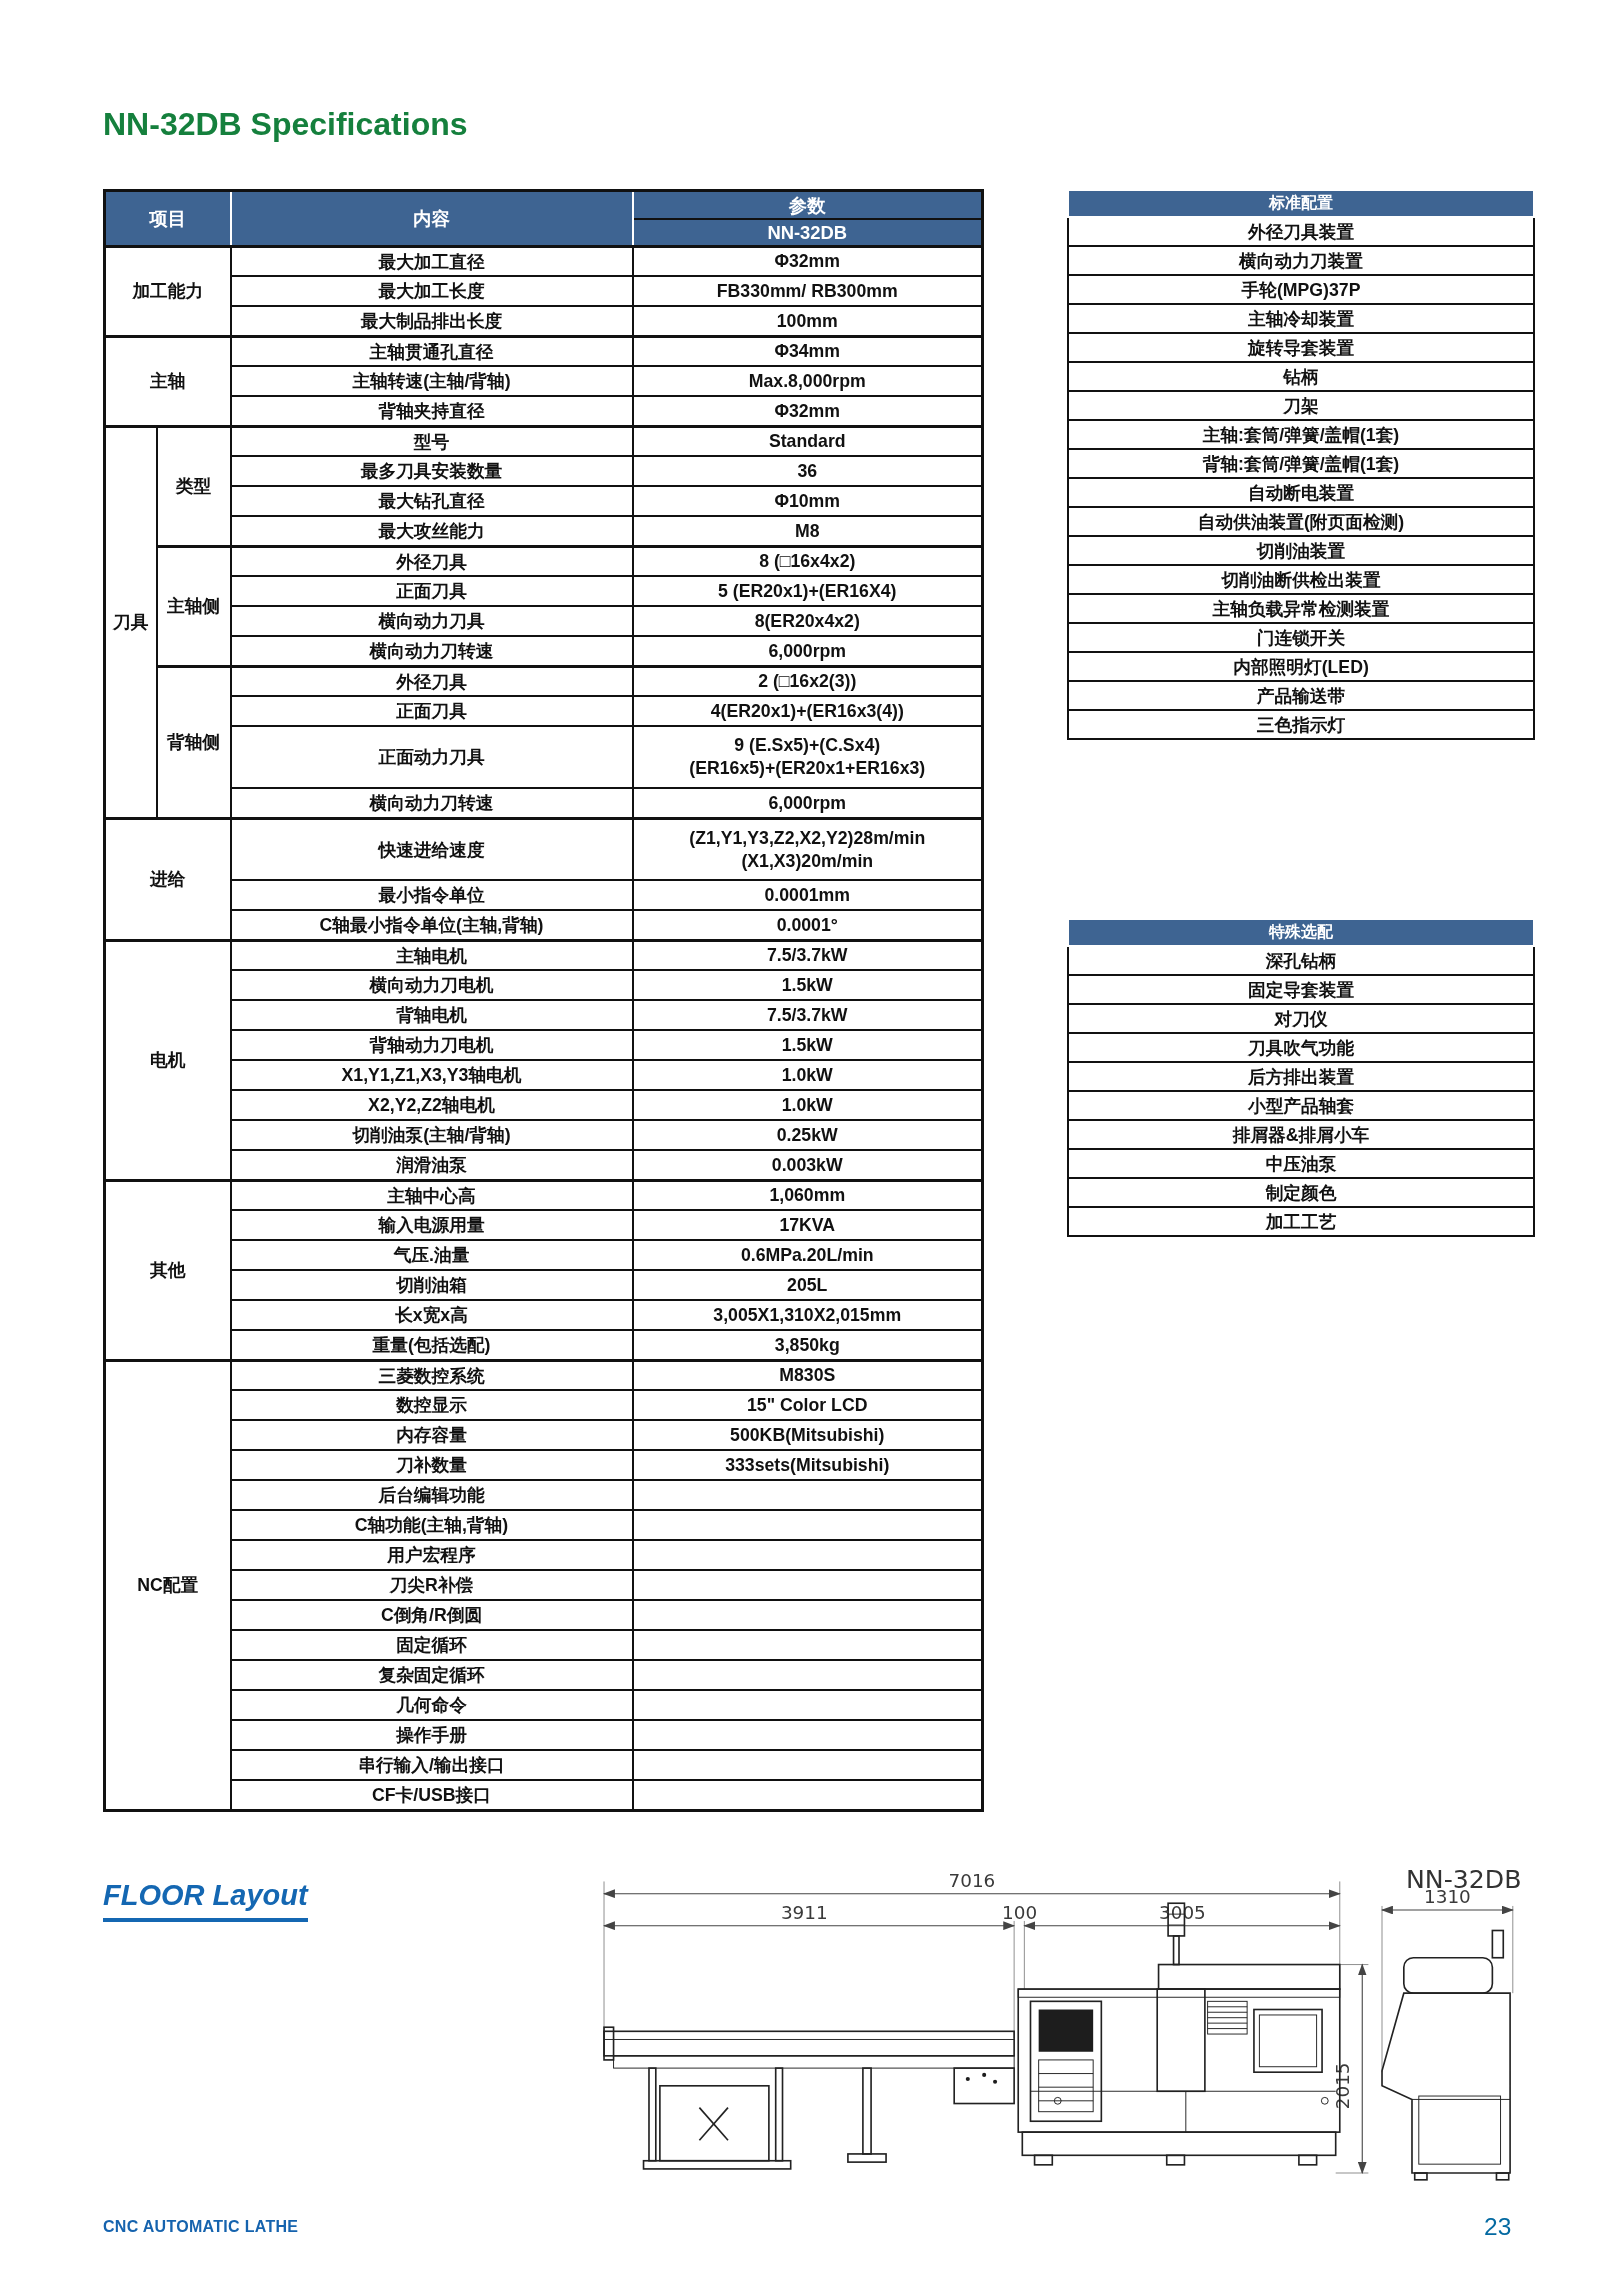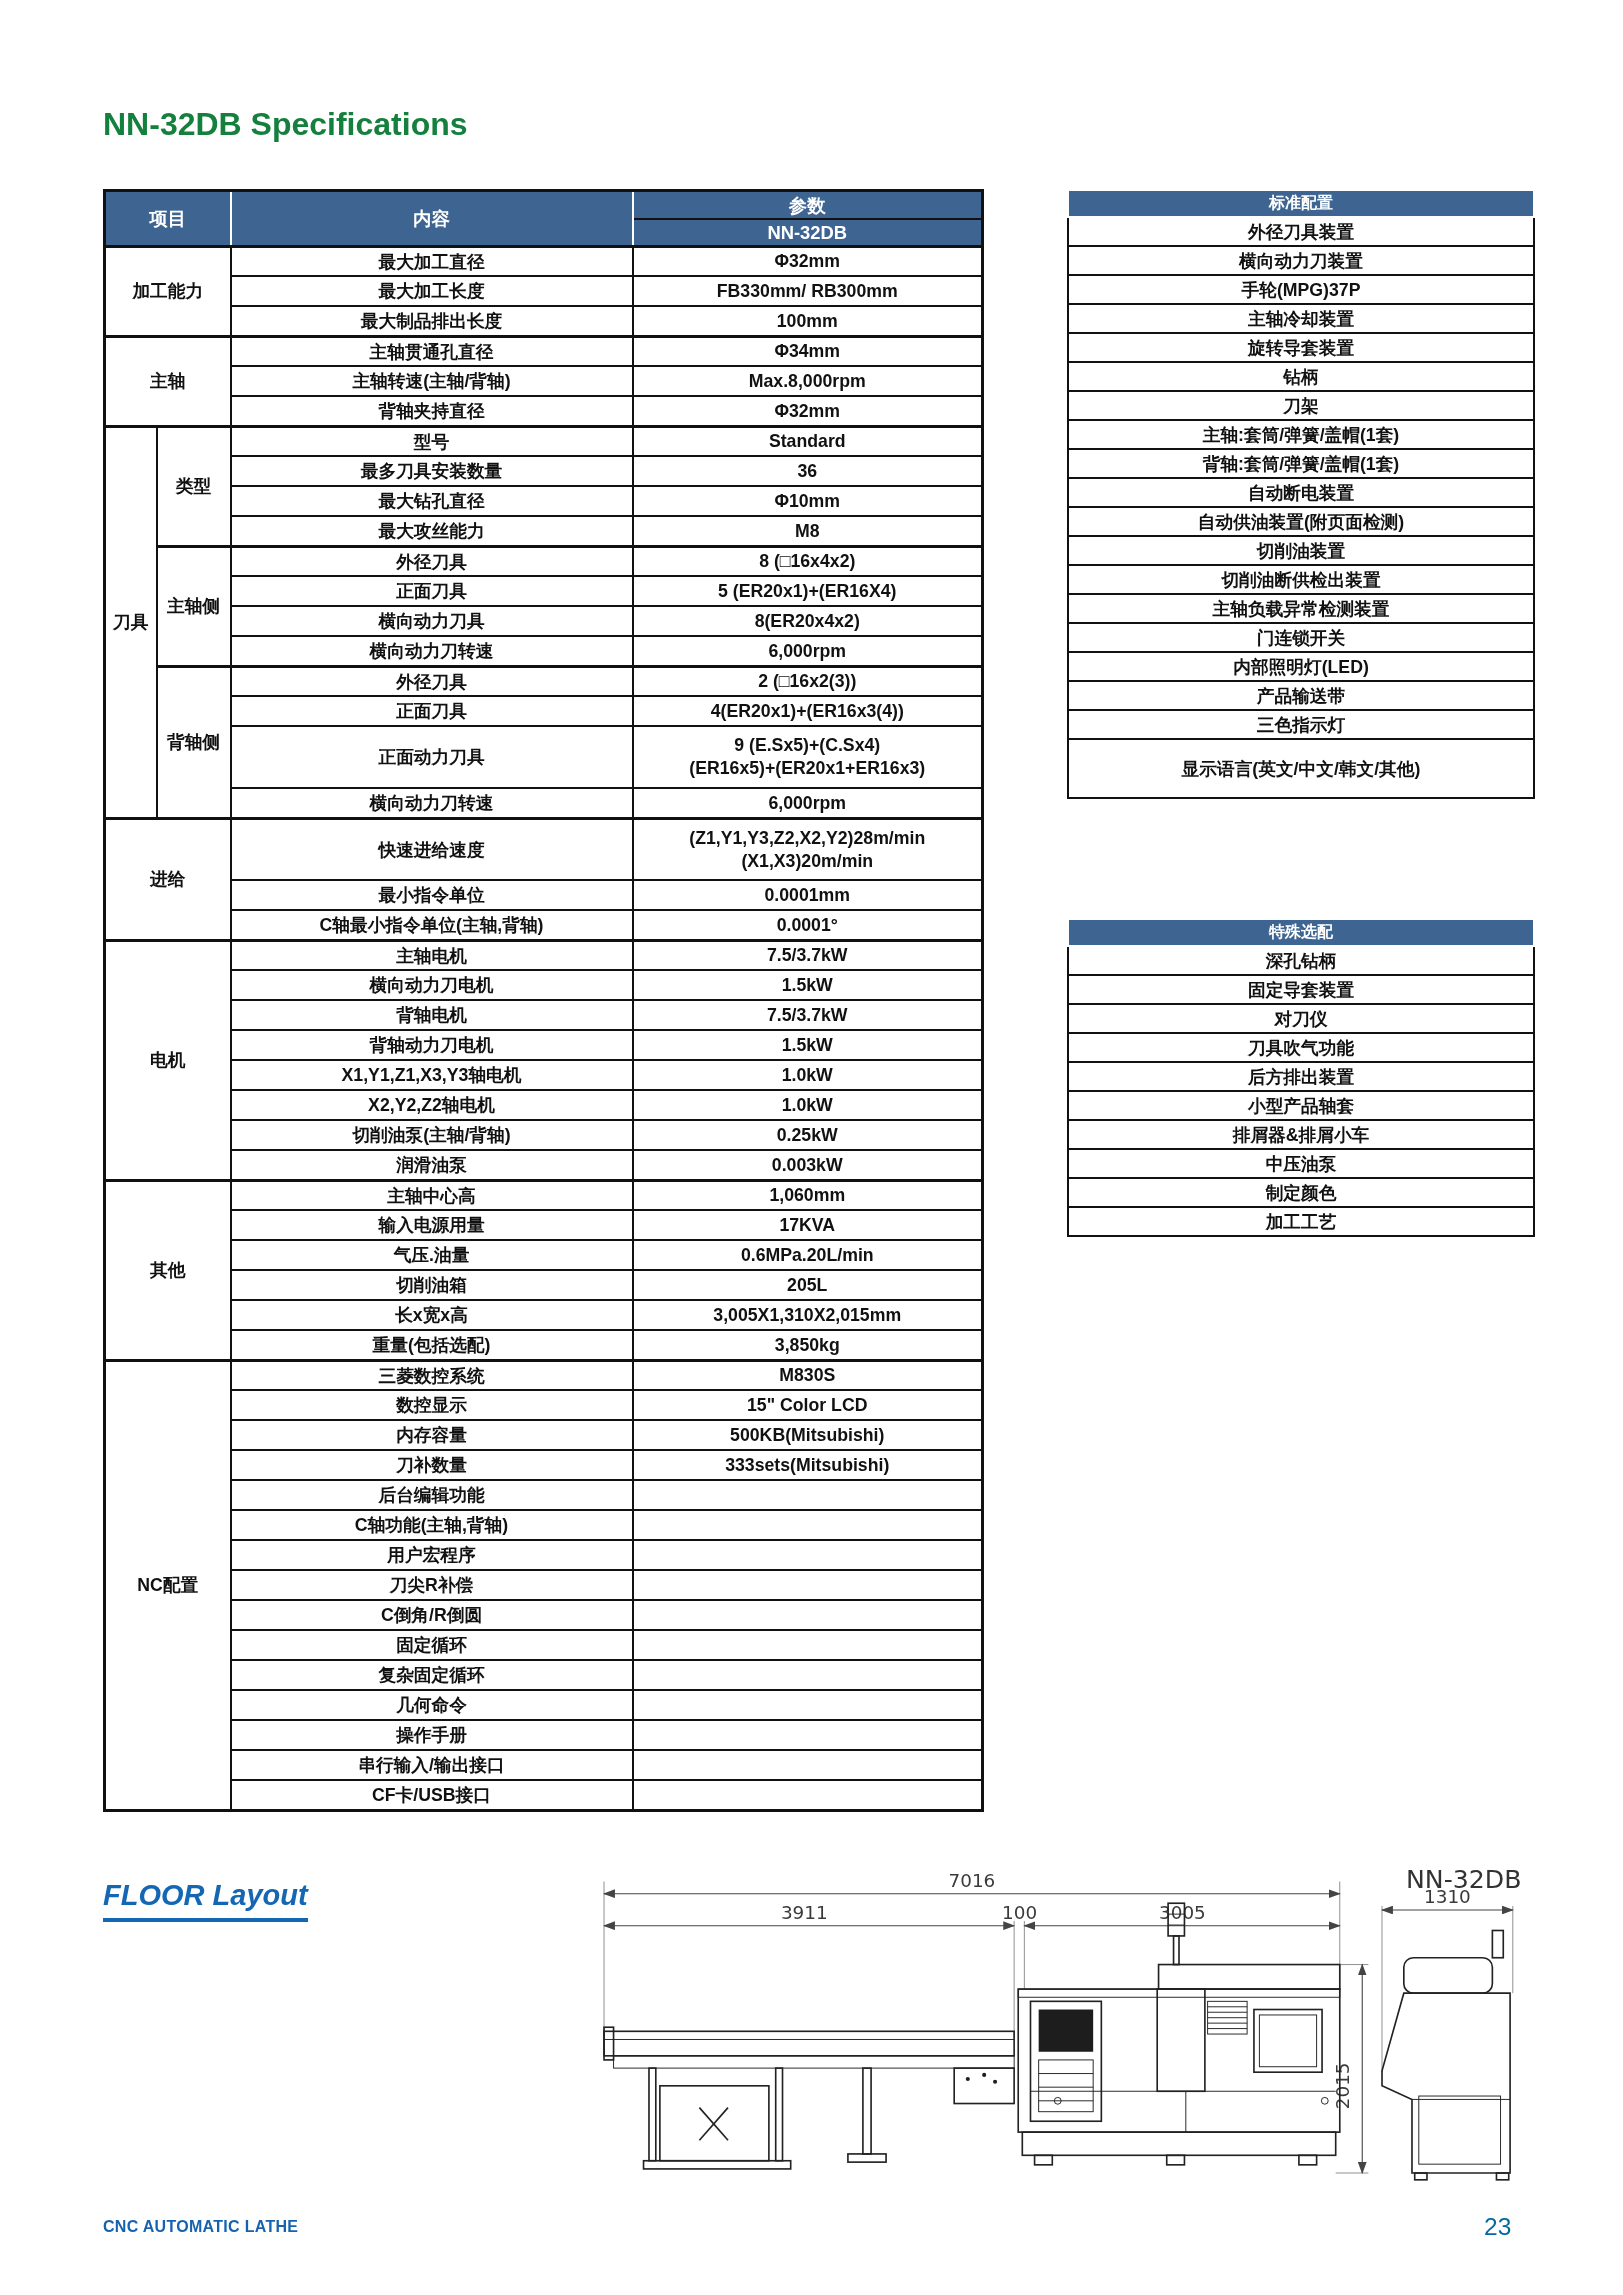--- a/index.html
+++ b/index.html
@@ -357,23 +357,20 @@
           <td class="item">门连锁开关</td>
         </tr>
         <tr>
           <td class="item">内部照明灯(LED)</td>
         </tr>
         <tr>
           <td class="item">产品输送带</td>
         </tr>
         <tr>
           <td class="item">三色指示灯</td>
-        </tr>
-        <tr class="tall">
-          <td class="item">显示语言(英文/中文/韩文/其他)</td>
         </tr>
       </tbody>
   </table>
 
   <table class="cfg" id="opt-table">
     <tbody>
       <tr>
         <td class="rhead">特殊选配</td>
       </tr>
     </tbody>

